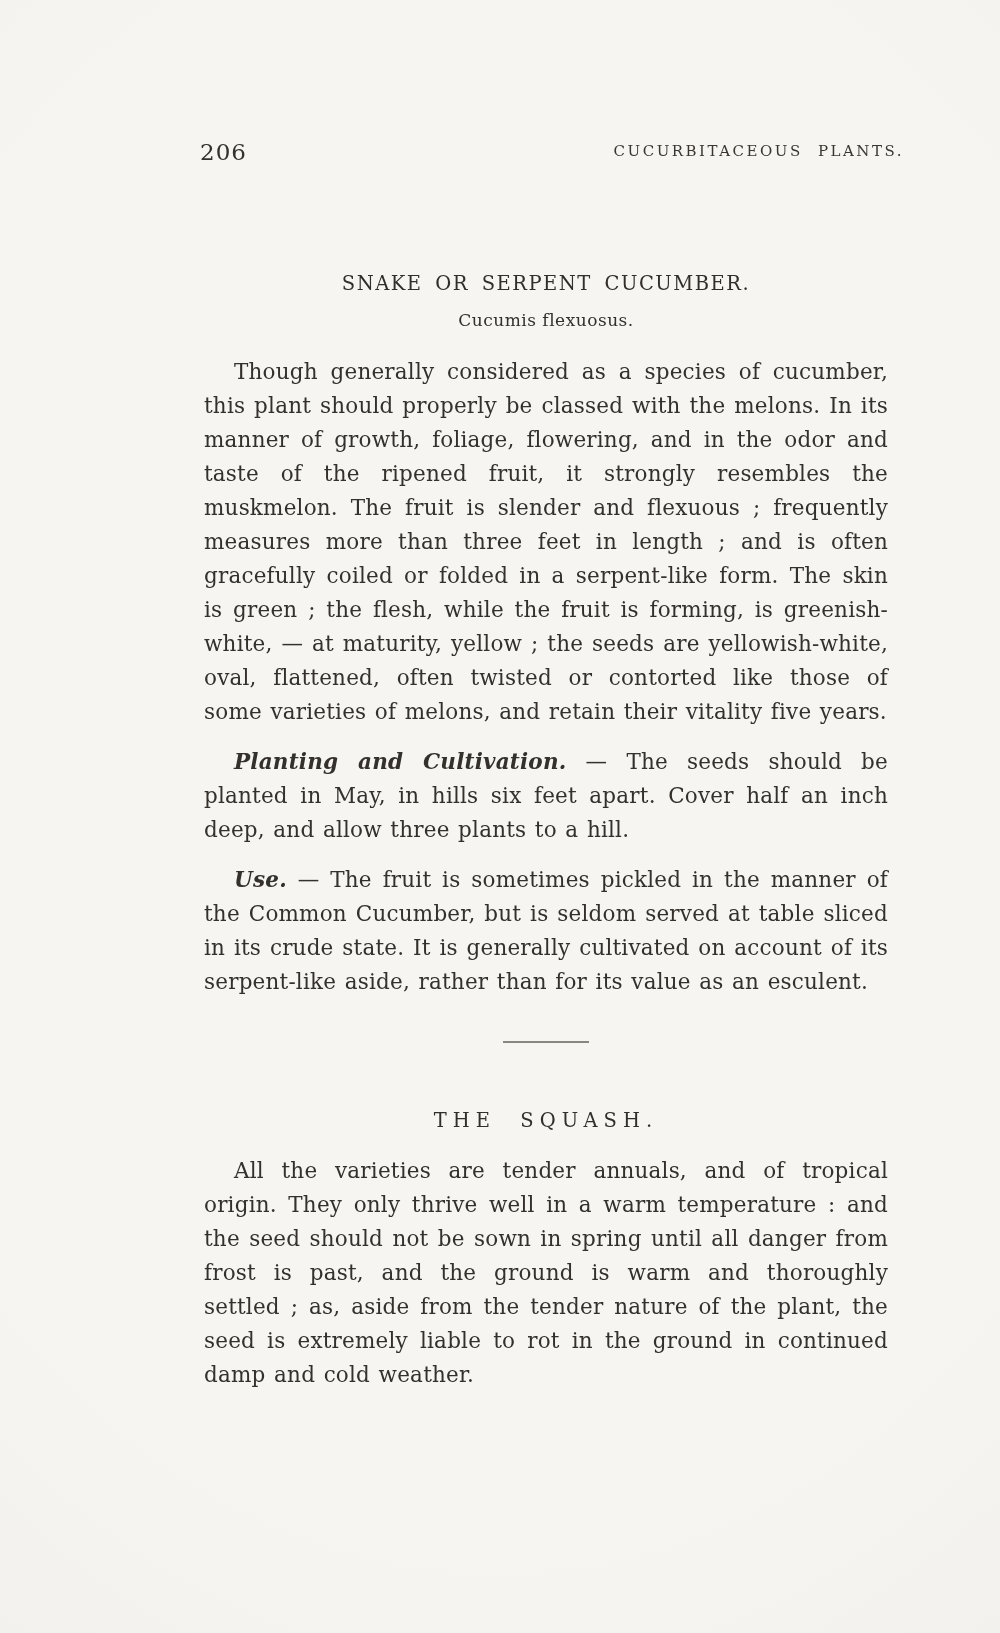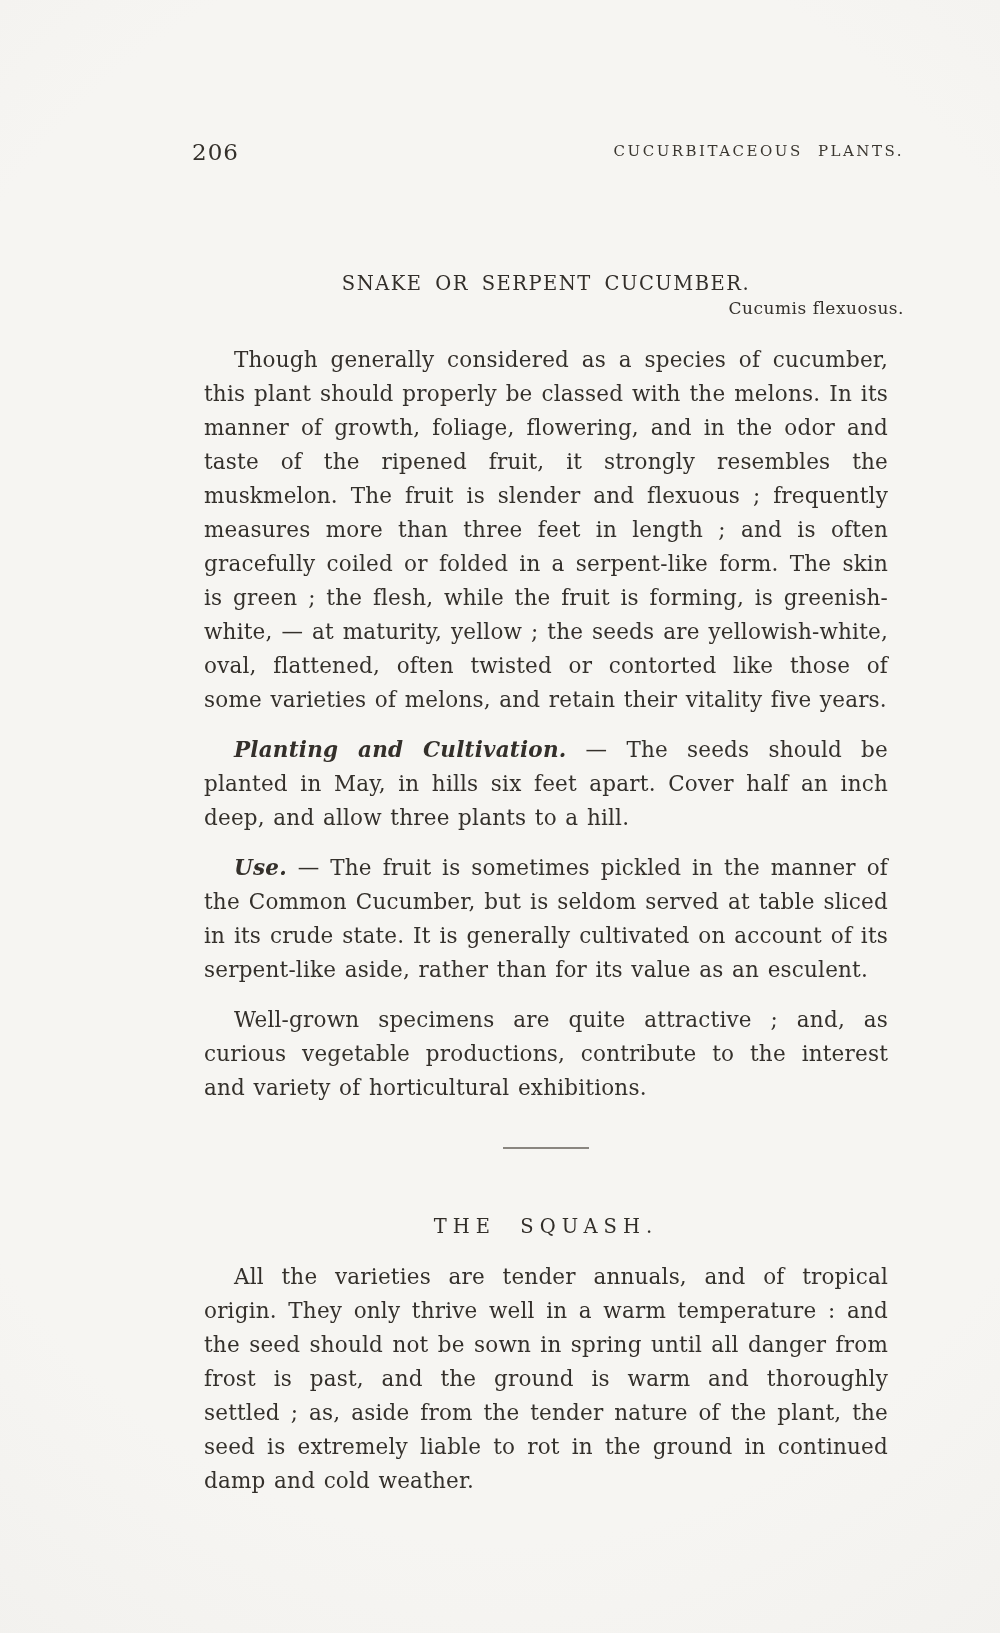--- a/index.html
+++ b/index.html
@@ -23,43 +23,43 @@
     left: 188px;
     top: 142px;
     width: 716px;
   }
   .header-row {
     position: relative;
     height: 26px;
   }
   .page-number {
     position: absolute;
-    left: 4px;
+    left: 12px;
     top: -3px;
     font-size: 23px;
     letter-spacing: 1px;
   }
   .running-header {
     text-align: right;
     font-size: 15px;
     letter-spacing: 2.5px;
     word-spacing: 8px;
     color: #3a362f;
   }
   .section-title {
     margin-top: 104px;
     text-align: center;
     font-size: 19.5px;
     letter-spacing: 1.5px;
     word-spacing: 5px;
     color: #322e29;
   }
   .section-subtitle {
-    margin-top: 3px;
-    text-align: right;
+    margin-top: 15px;
+    text-align: center;
     font-size: 17px;
     letter-spacing: 0.5px;
   }
   .body-block {
     margin-top: 25px;
     font-size: 21.5px;
     line-height: 34px;
     text-align: justify;
     letter-spacing: 0.2px;
     word-spacing: 1.5px;
@@ -108,23 +108,20 @@
     <div class="body-block">
       <p>
         <span>Though generally considered as a species of cucumber, this plant should properly be classed with the melons. In its manner of growth, foliage, flowering, and in the odor and taste of the ripened fruit, it strongly resembles the muskmelon. The fruit is slender and flexuous ; frequently measures more than three feet in length ; and is often gracefully coiled or folded in a serpent-like form. The skin is green ; the flesh, while the fruit is forming, is greenish-white, — at maturity, yellow ; the seeds are yellowish-white, oval, flattened, often twisted or contorted like those of some varieties of melons, and retain their vitality five years.</span>
       </p>
       <p>
         <span class="lead">Planting and Cultivation.</span><span> — The seeds should be planted in May, in hills six feet apart. Cover half an inch deep, and allow three plants to a hill.</span>
       </p>
       <p>
         <span class="lead">Use.</span><span> — The fruit is sometimes pickled in the manner of the Common Cucumber, but is seldom served at table sliced in its crude state. It is generally cultivated on account of its serpent-like aside, rather than for its value as an esculent.</span>
       </p>
-      <p>
-        <span>Well-grown specimens are quite attractive ; and, as curious vegetable productions, contribute to the interest and variety of horticultural exhibitions.</span>
-      </p>
     </div>
 
     <div class="divider"></div>
 
     <div class="squash-title">THE SQUASH.</div>
 
     <div class="body-block squash-body">
       <p>
         <span>All the varieties are tender annuals, and of tropical origin. They only thrive well in a warm temperature : and the seed should not be sown in spring until all danger from frost is past, and the ground is warm and thoroughly settled ; as, aside from the tender nature of the plant, the seed is extremely liable to rot in the ground in continued damp and cold weather.</span>
       </p>

